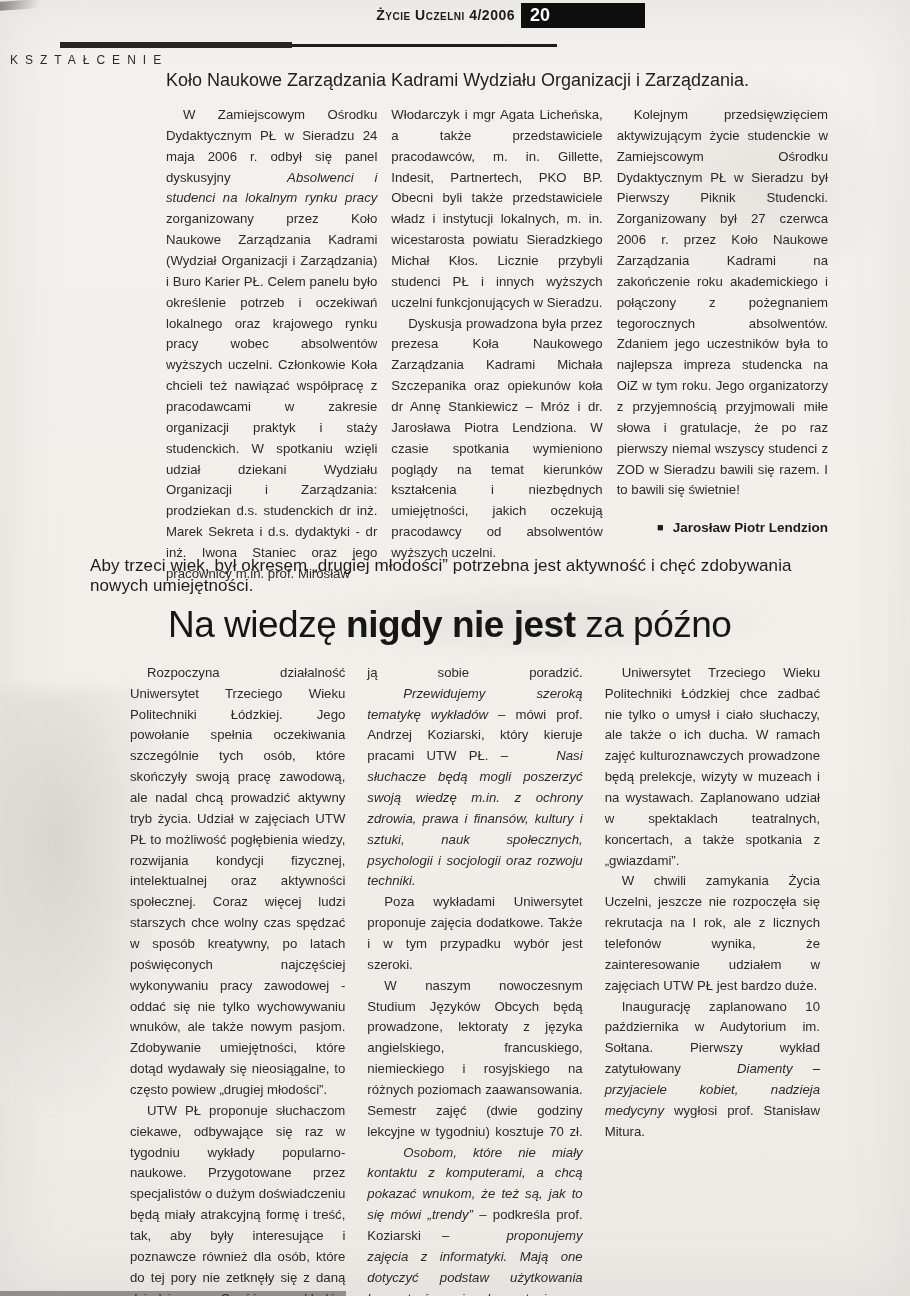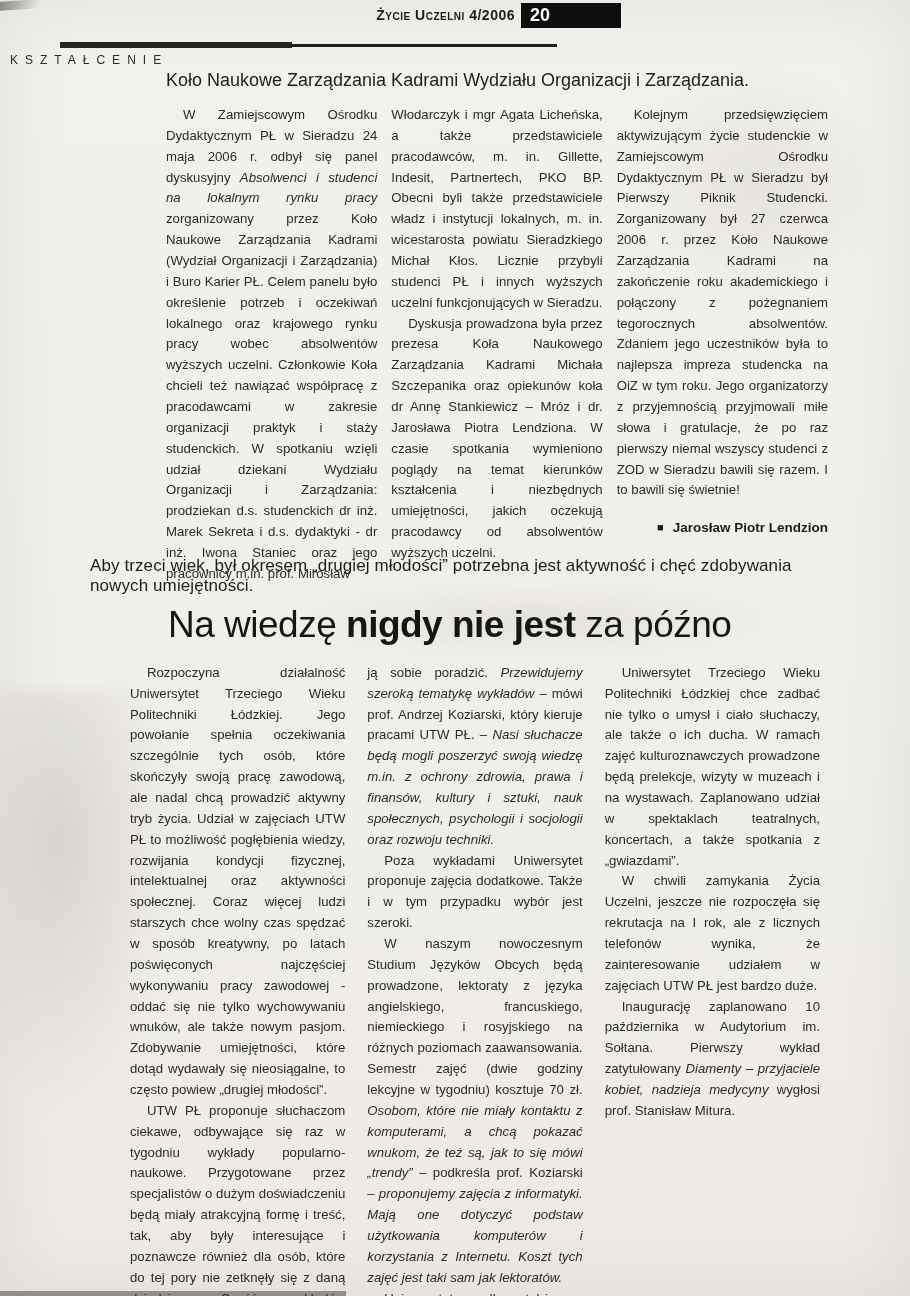--- a/index.html
+++ b/index.html
@@ -27,21 +27,21 @@
     background:linear-gradient(100deg,rgba(60,60,60,.55),rgba(60,60,60,0) 75%);
     transform:skewY(-4deg);}
   .bottom-strip{position:absolute;left:0;bottom:0;width:346px;height:5px;
     background:#4d4b48;opacity:.55;}
   
   .journal-ref{
     position:absolute;top:7px;left:300px;width:215px;text-align:right;
     font-variant:small-caps;font-size:14px;letter-spacing:.5px;color:#1c1c1c;font-weight:600;
   }
   .page-badge{
-    position:absolute;top:3px;left:521px;width:100px;height:25px;
+    position:absolute;top:3px;left:521px;width:124px;height:25px;
     background:#0e0e0e;color:#fff;display:flex;align-items:center;
     font-weight:bold;font-size:18px;padding-left:9px;box-sizing:border-box;
   }
   .header-rule{position:absolute;top:44px;left:60px;width:497px;height:3px;background:#1f1e1d;}
   .header-rule-strong{position:absolute;top:42px;left:60px;width:232px;height:6px;background:#262523;}
   .section-label{
     position:absolute;top:53px;left:10px;
     font-size:12px;letter-spacing:7px;color:#2b2b2b;font-weight:500;
   }
   
@@ -51,21 +51,21 @@
   h1{font-size:38px;line-height:1.05;font-weight:400;}
   h1 strong,h2 strong{font-weight:900;}
   .cols{
     display:grid;grid-template-columns:repeat(3,1fr);gap:14px;
     margin-top:14px;text-align:justify;
     font-size:13.2px;line-height:1.58;color:#2b2b2b;
   }
   .cols p{margin:0;}
   .cols p.indent{text-indent:17px;}
   .cols p + p{margin-top:0;}
-  em{font-style:italic;}
+  em{font-style:italic;margin-left:36px;}
   .byline{margin-top:16px;text-align:right;font-weight:bold;font-size:13.5px;color:#1d1d1d;text-indent:0;}
   .byline .sq{font-size:11px;margin-right:9px;position:relative;top:-1px;}
   
   .article-2{position:absolute;top:556px;left:0;width:910px;}
   .standfirst{
     margin:0 0 10px 90px;width:718px;
     font-size:17px;font-weight:400;color:#1d1d1d;letter-spacing:.1px;
   }
   .article-2 h2{margin-left:168px;font-size:37px;line-height:1.05;font-weight:300;}
   .article-2 .cols{margin-left:130px;width:690px;gap:22px;margin-top:18px;}

